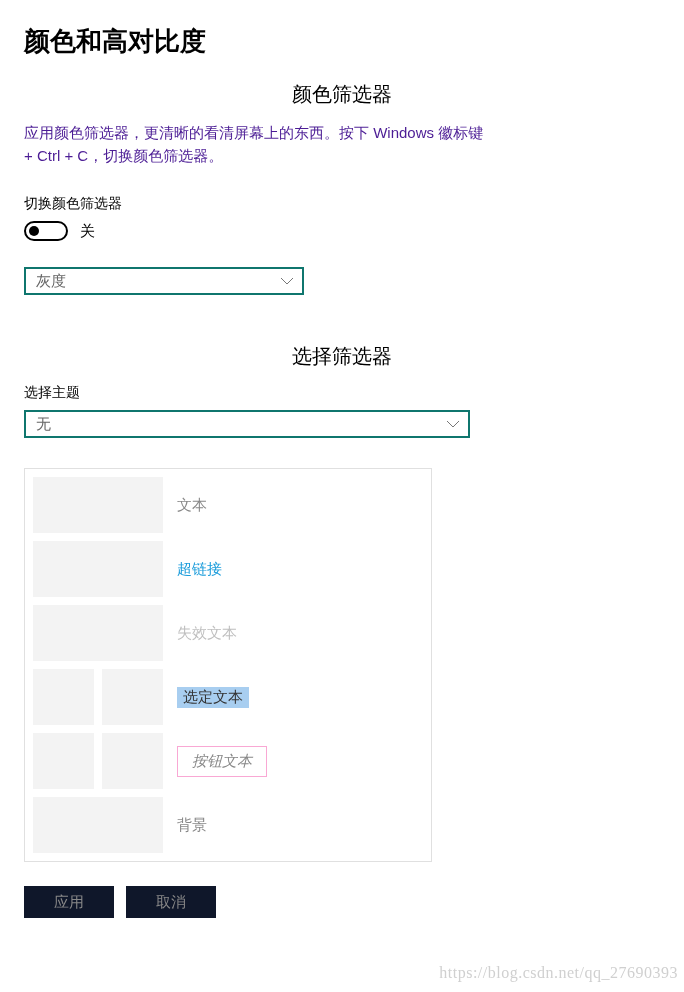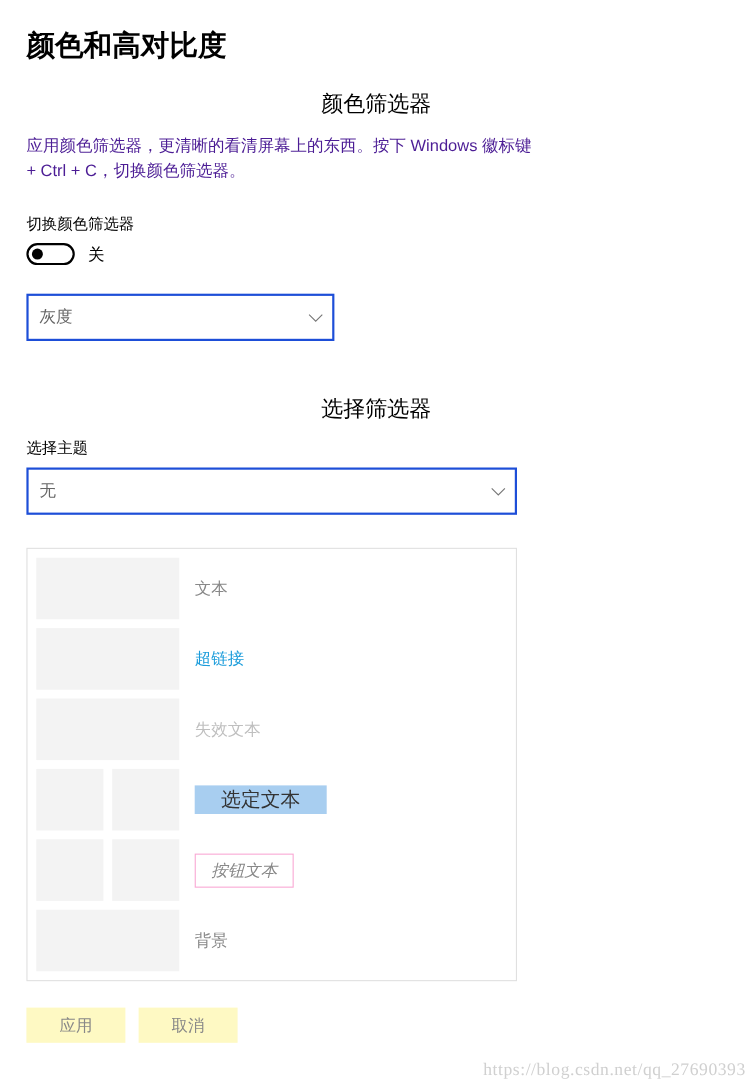--- a/index.html
+++ b/index.html
@@ -67,45 +67,45 @@
       left: 3px;
     }
     .toggle-state {
       font-size: 15px;
     }
     .select-wrap {
       position: relative;
       display: inline-block;
     }
     .select-box {
-      border: 2px solid #1d4ed8;
+      border: 2px solid #0f766e;
       padding: 6px 36px 6px 10px;
       font-size: 15px;
       color: #666;
       background: #fff;
       cursor: pointer;
-      height: 43px;
+      height: 28px;
       display: flex;
       align-items: center;
     }
     .select-box.narrow { width: 280px; }
     .select-box.wide { width: 446px; }
     .chevron {
       position: absolute;
       right: 10px;
       top: 50%;
       transform: translateY(-50%);
       pointer-events: none;
     }
     .chevron svg { display: block; }
     .group1 { margin-bottom: 48px; }
     .group2 { margin-bottom: 16px; }
     .preview-panel {
       border: 1px solid #e0e0e0;
-      width: 446px;
+      width: 408px;
       padding: 8px;
       margin-top: 30px;
       margin-bottom: 24px;
     }
     .preview-row {
       display: flex;
       align-items: center;
       gap: 14px;
       margin-bottom: 8px;
     }
@@ -123,40 +123,40 @@
     }
     .preview-label {
       font-size: 15px;
       color: #888;
     }
     .preview-label.link { color: #1a9cdb; }
     .preview-label.disabled { color: #bfbfbf; }
     .selected-text {
       background: #a8cef0;
       color: #333;
-      padding: 1px 24px;
-      font-size: 18px;
+      padding: 1px 6px;
+      font-size: 15px;
     }
     .button-box {
       border: 1px solid #f9a8d4;
       padding: 5px 14px;
       font-size: 15px;
       color: #888;
       display: inline-block;
       background: #fff;
       font-style: italic;
     }
     .action-row {
       display: flex;
       gap: 12px;
     }
     .action-btn {
       width: 90px;
       height: 32px;
-      background: #fef9c3;
+      background: #0f172a;
       border: none;
       font-size: 15px;
       color: #888;
       cursor: default;
       font-family: inherit;
     }
     .watermark {
       position: absolute;
       bottom: 10px;
       right: 6px;

